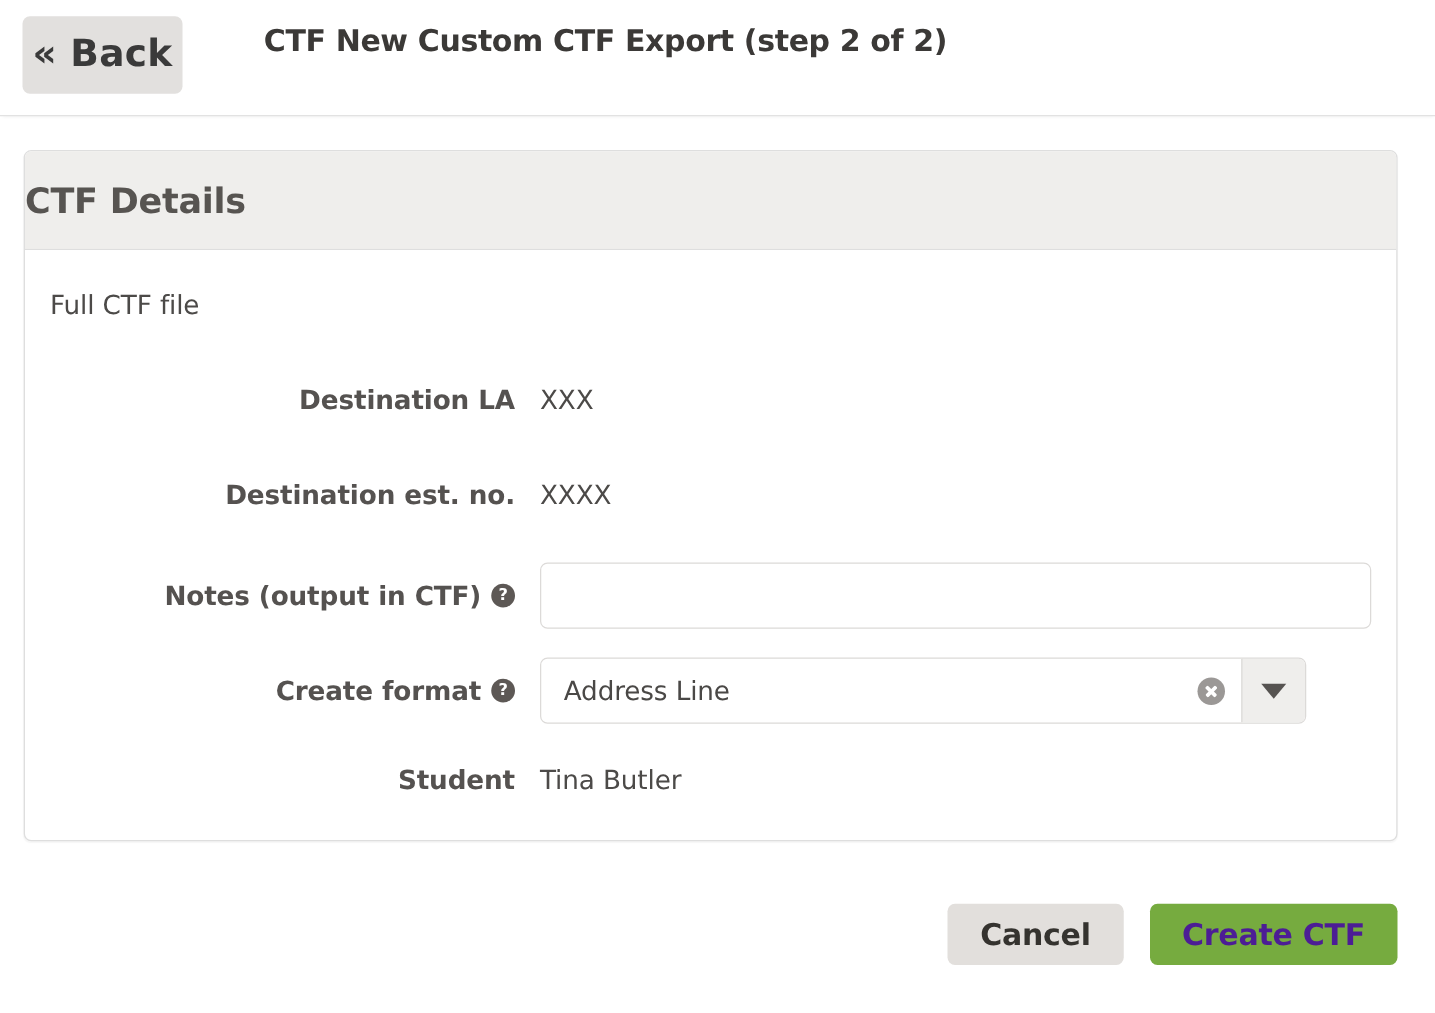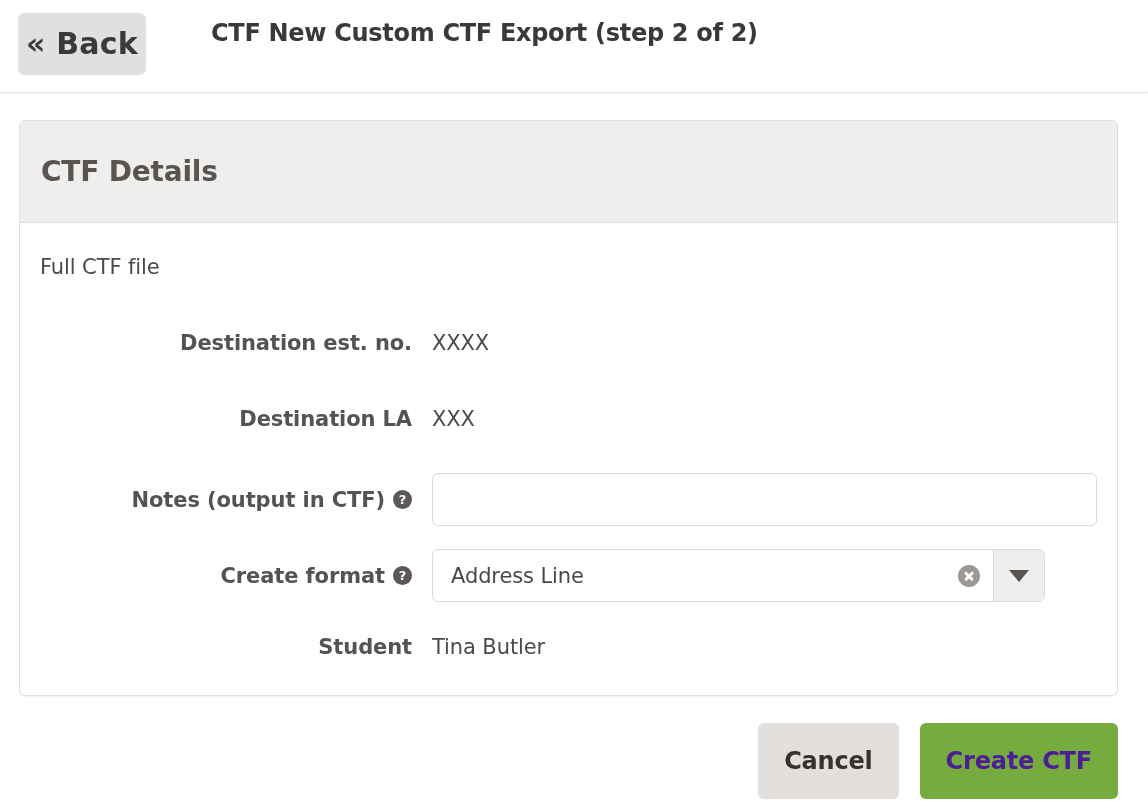--- a/index.html
+++ b/index.html
@@ -58,27 +58,26 @@
     position: absolute;
     left: 19px;
     top: 120px;
     width: 1099px;
     border: 1px solid #dedede;
     border-radius: 6px;
     background: #ffffff;
     box-shadow: 0 1px 1px rgba(0,0,0,0.04);
   }
   .card-header {
-    height: 102px;
+    height: 79px;
     background: #efeeec;
     border-bottom: 1px solid #dedede;
     border-radius: 5px 5px 0 0;
     display: flex;
     align-items: center;
-    padding-left: 21px;
   }
   .card-header-title {
     margin: 0;
     font-size: 28px;
     font-weight: bold;
     color: #575451;
     letter-spacing: -0.2px;
   }
   .card-body {
     padding: 22px 0 26px 0;
@@ -228,21 +227,21 @@
     display: flex;
     gap: 21px;
   }
   .btn {
     border: none;
     border-radius: 6px;
     font-size: 24px;
     font-weight: bold;
     font-family: "DejaVu Sans", "Liberation Sans", sans-serif;
     cursor: pointer;
-    height: 76px;
+    height: 49px;
     letter-spacing: -0.2px;
     padding: 0 26px;
   }
   .btn-cancel {
     background: #e2dfdc;
     color: #35332f;
     min-width: 131px;
   }
   .btn-primary {
     background: #76ab3f;
@@ -265,30 +264,30 @@
   </div>
 
   <div class="card-body">
 
     <div class="form-row">
       <div class="form-value">Full CTF file</div>
     </div>
 
     <div class="form-row">
       <div class="form-label">
+        <span>Destination LA</span>
+      </div>
+      <div class="form-value">XXX</div>
+    </div>
+
+    <div class="form-row">
+      <div class="form-label">
         <span>Destination est. no.</span>
       </div>
       <div class="form-value">XXXX</div>
-    </div>
-
-    <div class="form-row">
-      <div class="form-label">
-        <span>Destination LA</span>
-      </div>
-      <div class="form-value">XXX</div>
     </div>
 
     <div class="form-row input-row">
       <div class="form-label">
         <span>Notes (output in CTF)</span>
         <span class="help-icon">?</span>
       </div>
       <div class="form-control-wrap">
         <input class="text-input" type="text" value="" style="">
       </div>

